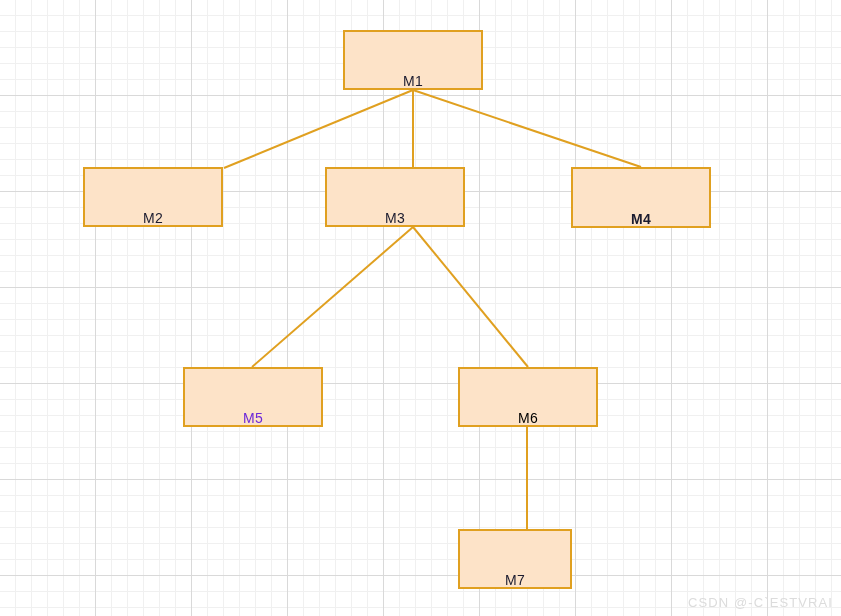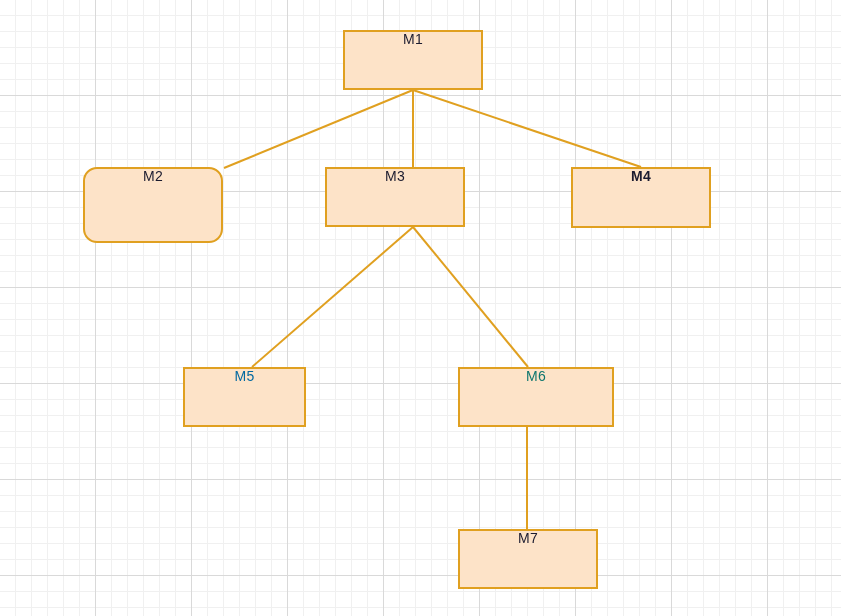--- a/index.html
+++ b/index.html
@@ -35,21 +35,21 @@
     left: 0;
     top: 0;
     width: 841px;
     height: 616px;
     pointer-events: none;
   }
   .node {
     position: absolute;
     box-sizing: border-box;
     display: flex;
-    align-items: flex-start;
+    align-items: flex-end;
     justify-content: center;
     background-color: #fde3c8;
     border: 2px solid #e0a020;
     color: #1b1b2f;
     font-size: 14px;
     line-height: 1;
     letter-spacing: 0.2px;
     user-select: none;
   }
   .node-label {
@@ -80,34 +80,35 @@
         <line x1="413" y1="227" x2="252" y2="367" stroke="#e0a020"></line>
         <line x1="413" y1="227" x2="528" y2="367" stroke="#e0a020"></line>
         <line x1="527" y1="427" x2="527" y2="529" stroke="#e0a020"></line>
       </g>
   </svg>
 
   <div id="nodes-layer">
       <div class="node" style="left: 343px; top: 30px; width: 140px; height: 60px; background-color: rgb(253, 227, 200); border-color: rgb(224, 160, 32); color: rgb(27, 27, 47);">
         <span class="node-label">M1</span>
       </div>
-      <div class="node" style="left: 83px; top: 167px; width: 140px; height: 76px; background-color: rgb(253, 227, 200); border-color: rgb(224, 160, 32); color: rgb(27, 27, 47); border-radius: 14px;">
+      <div class="node" style="left: 83px; top: 167px; width: 140px; height: 60px; background-color: rgb(253, 227, 200); border-color: rgb(224, 160, 32); color: rgb(27, 27, 47);">
         <span class="node-label">M2</span>
       </div>
       <div class="node" style="left: 325px; top: 167px; width: 140px; height: 60px; background-color: rgb(253, 227, 200); border-color: rgb(224, 160, 32); color: rgb(27, 27, 47);">
         <span class="node-label">M3</span>
       </div>
       <div class="node" style="left: 571px; top: 167px; width: 140px; height: 61px; background-color: rgb(253, 227, 200); border-color: rgb(224, 160, 32); color: rgb(27, 27, 47); font-weight: bold;">
         <span class="node-label">M4</span>
       </div>
-      <div class="node" style="left: 183px; top: 367px; width: 123px; height: 60px; background-color: rgb(253, 227, 200); border-color: rgb(224, 160, 32); color: #0369a1;">
+      <div class="node" style="left: 183px; top: 367px; width: 140px; height: 60px; background-color: rgb(253, 227, 200); border-color: rgb(224, 160, 32); color: #6d28d9;">
         <span class="node-label">M5</span>
       </div>
-      <div class="node" style="left: 458px; top: 367px; width: 156px; height: 60px; background-color: rgb(253, 227, 200); border-color: rgb(224, 160, 32); color: #0f766e;">
+      <div class="node" style="left: 458px; top: 367px; width: 140px; height: 60px; background-color: rgb(253, 227, 200); border-color: rgb(224, 160, 32); color: #000000;">
         <span class="node-label">M6</span>
       </div>
-      <div class="node" style="left: 458px; top: 529px; width: 140px; height: 60px; background-color: rgb(253, 227, 200); border-color: rgb(224, 160, 32); color: rgb(27, 27, 47);">
+      <div class="node" style="left: 458px; top: 529px; width: 114px; height: 60px; background-color: rgb(253, 227, 200); border-color: rgb(224, 160, 32); color: rgb(27, 27, 47);">
         <span class="node-label">M7</span>
       </div>
     </div>
 
+  <div id="watermark">CSDN @-C`ESTVRAI</div>
 
 </div>
 
 </body></html>

